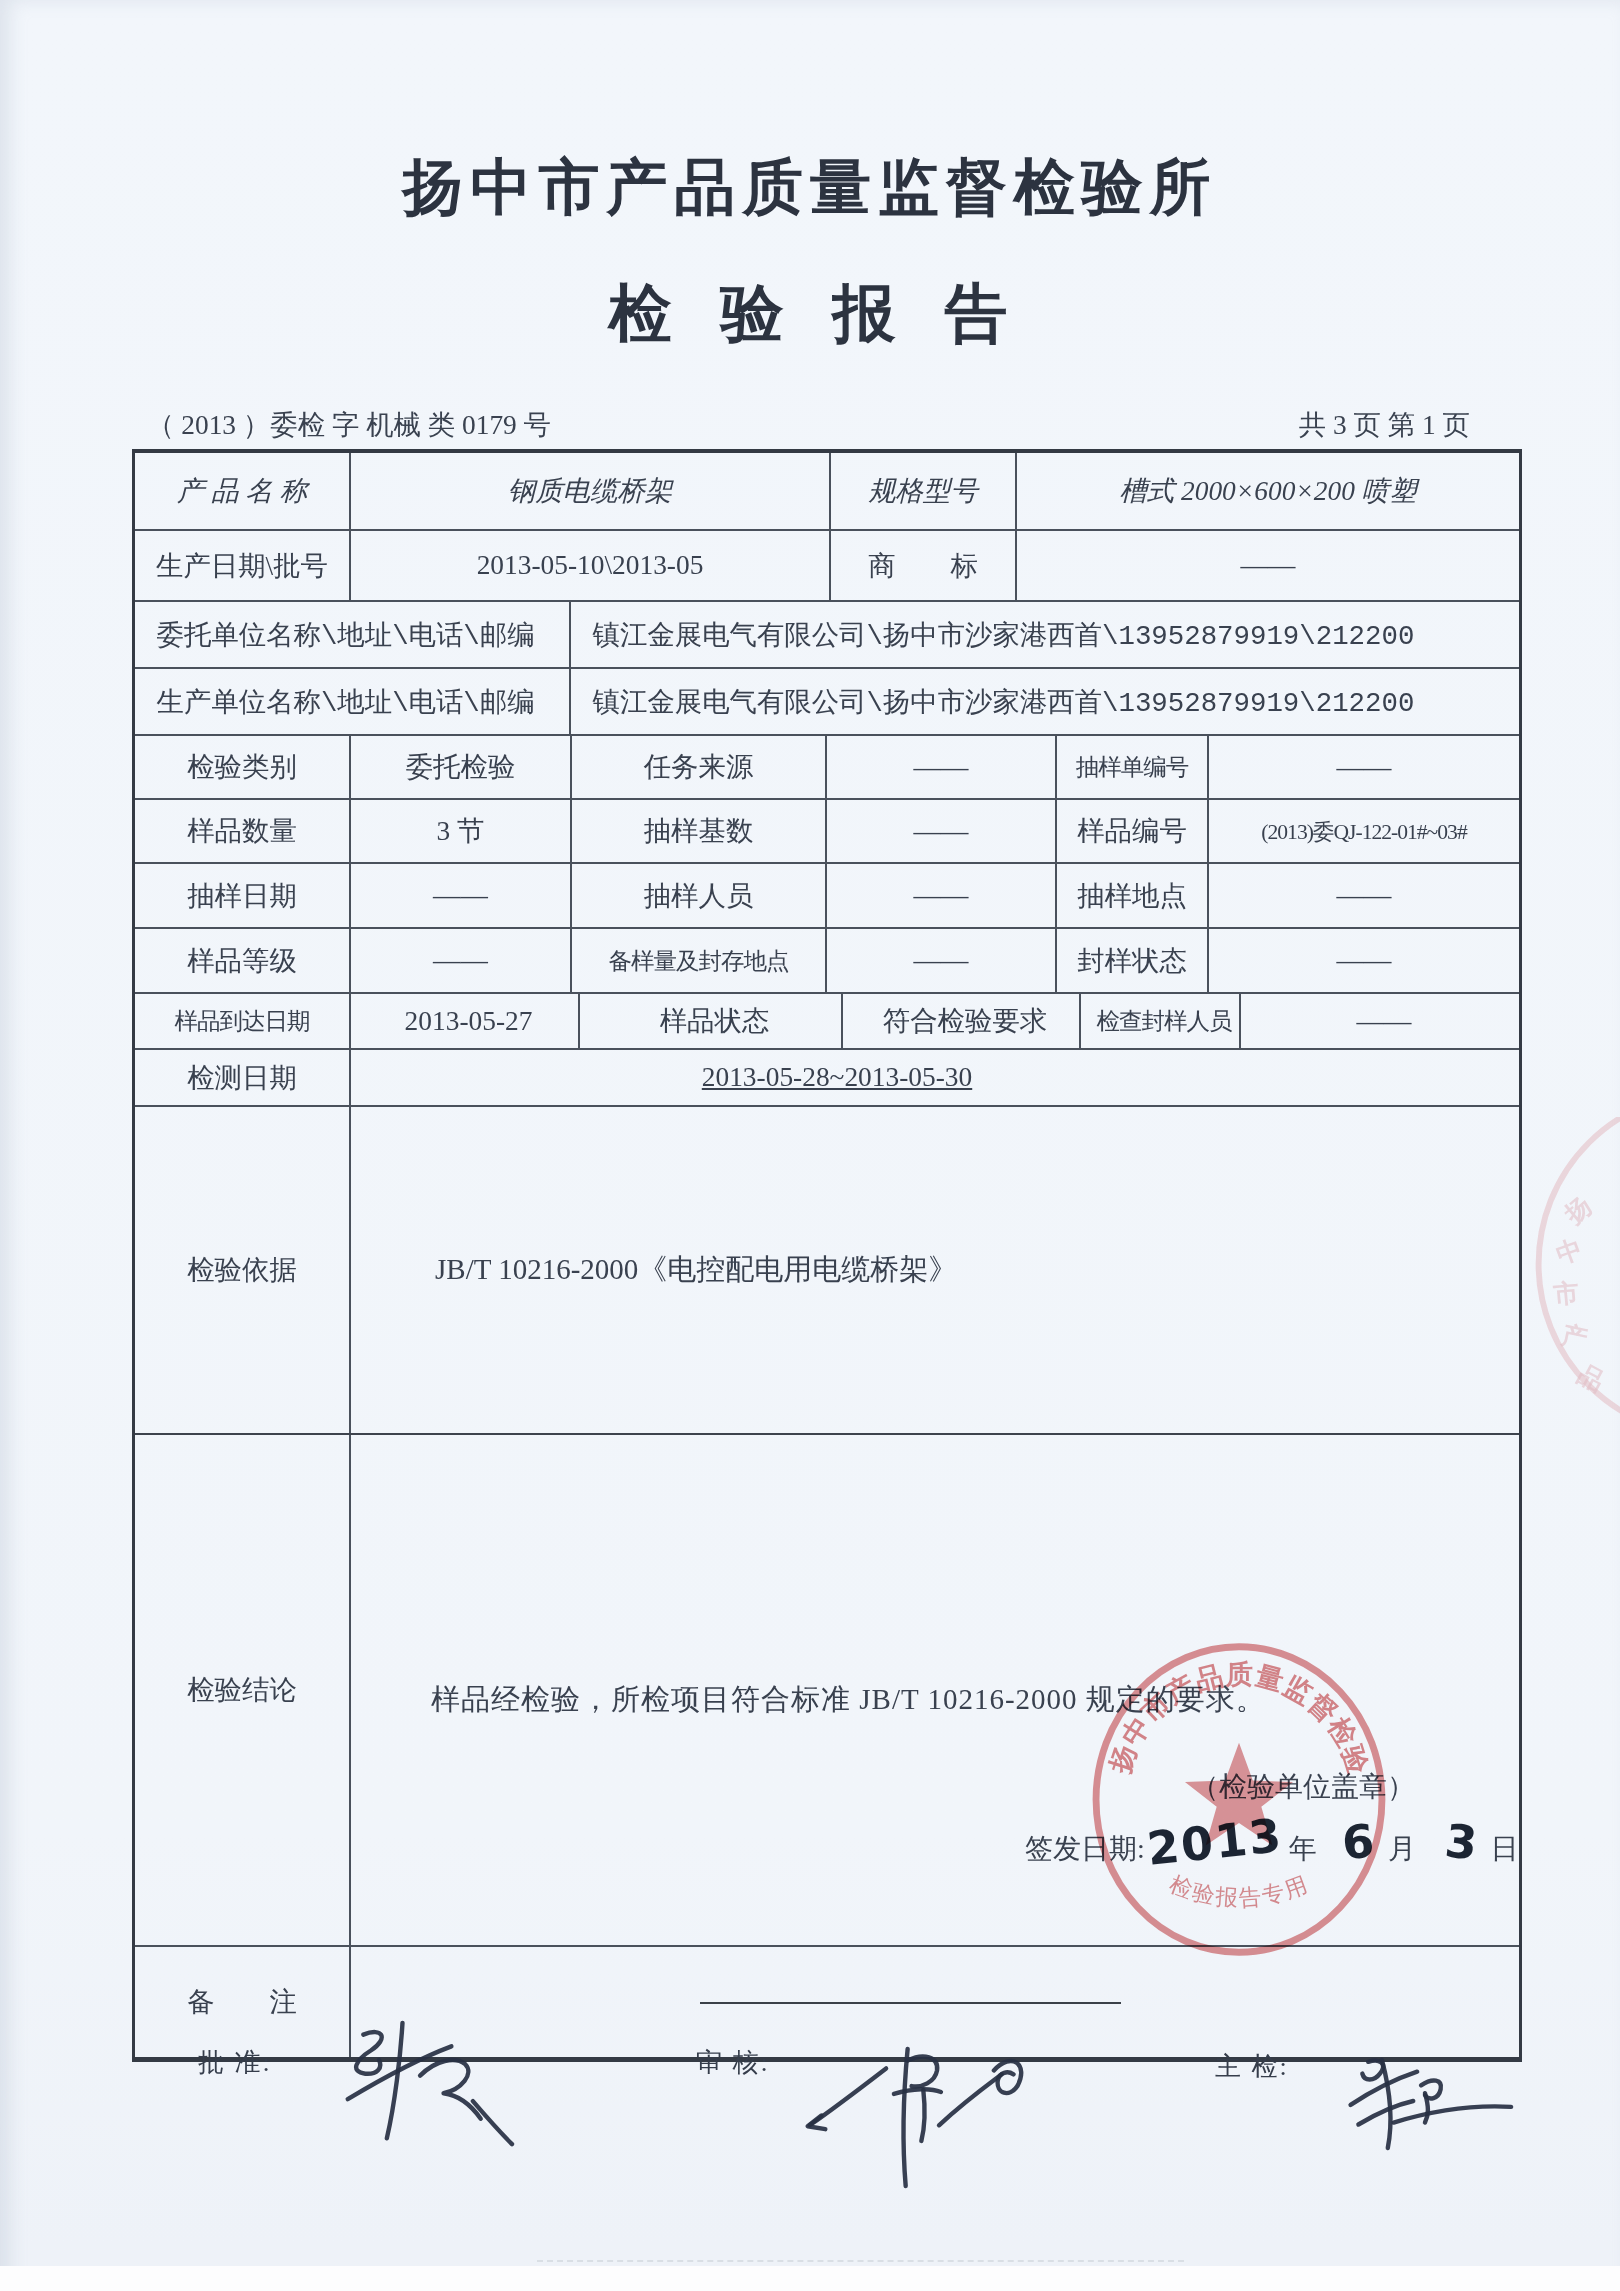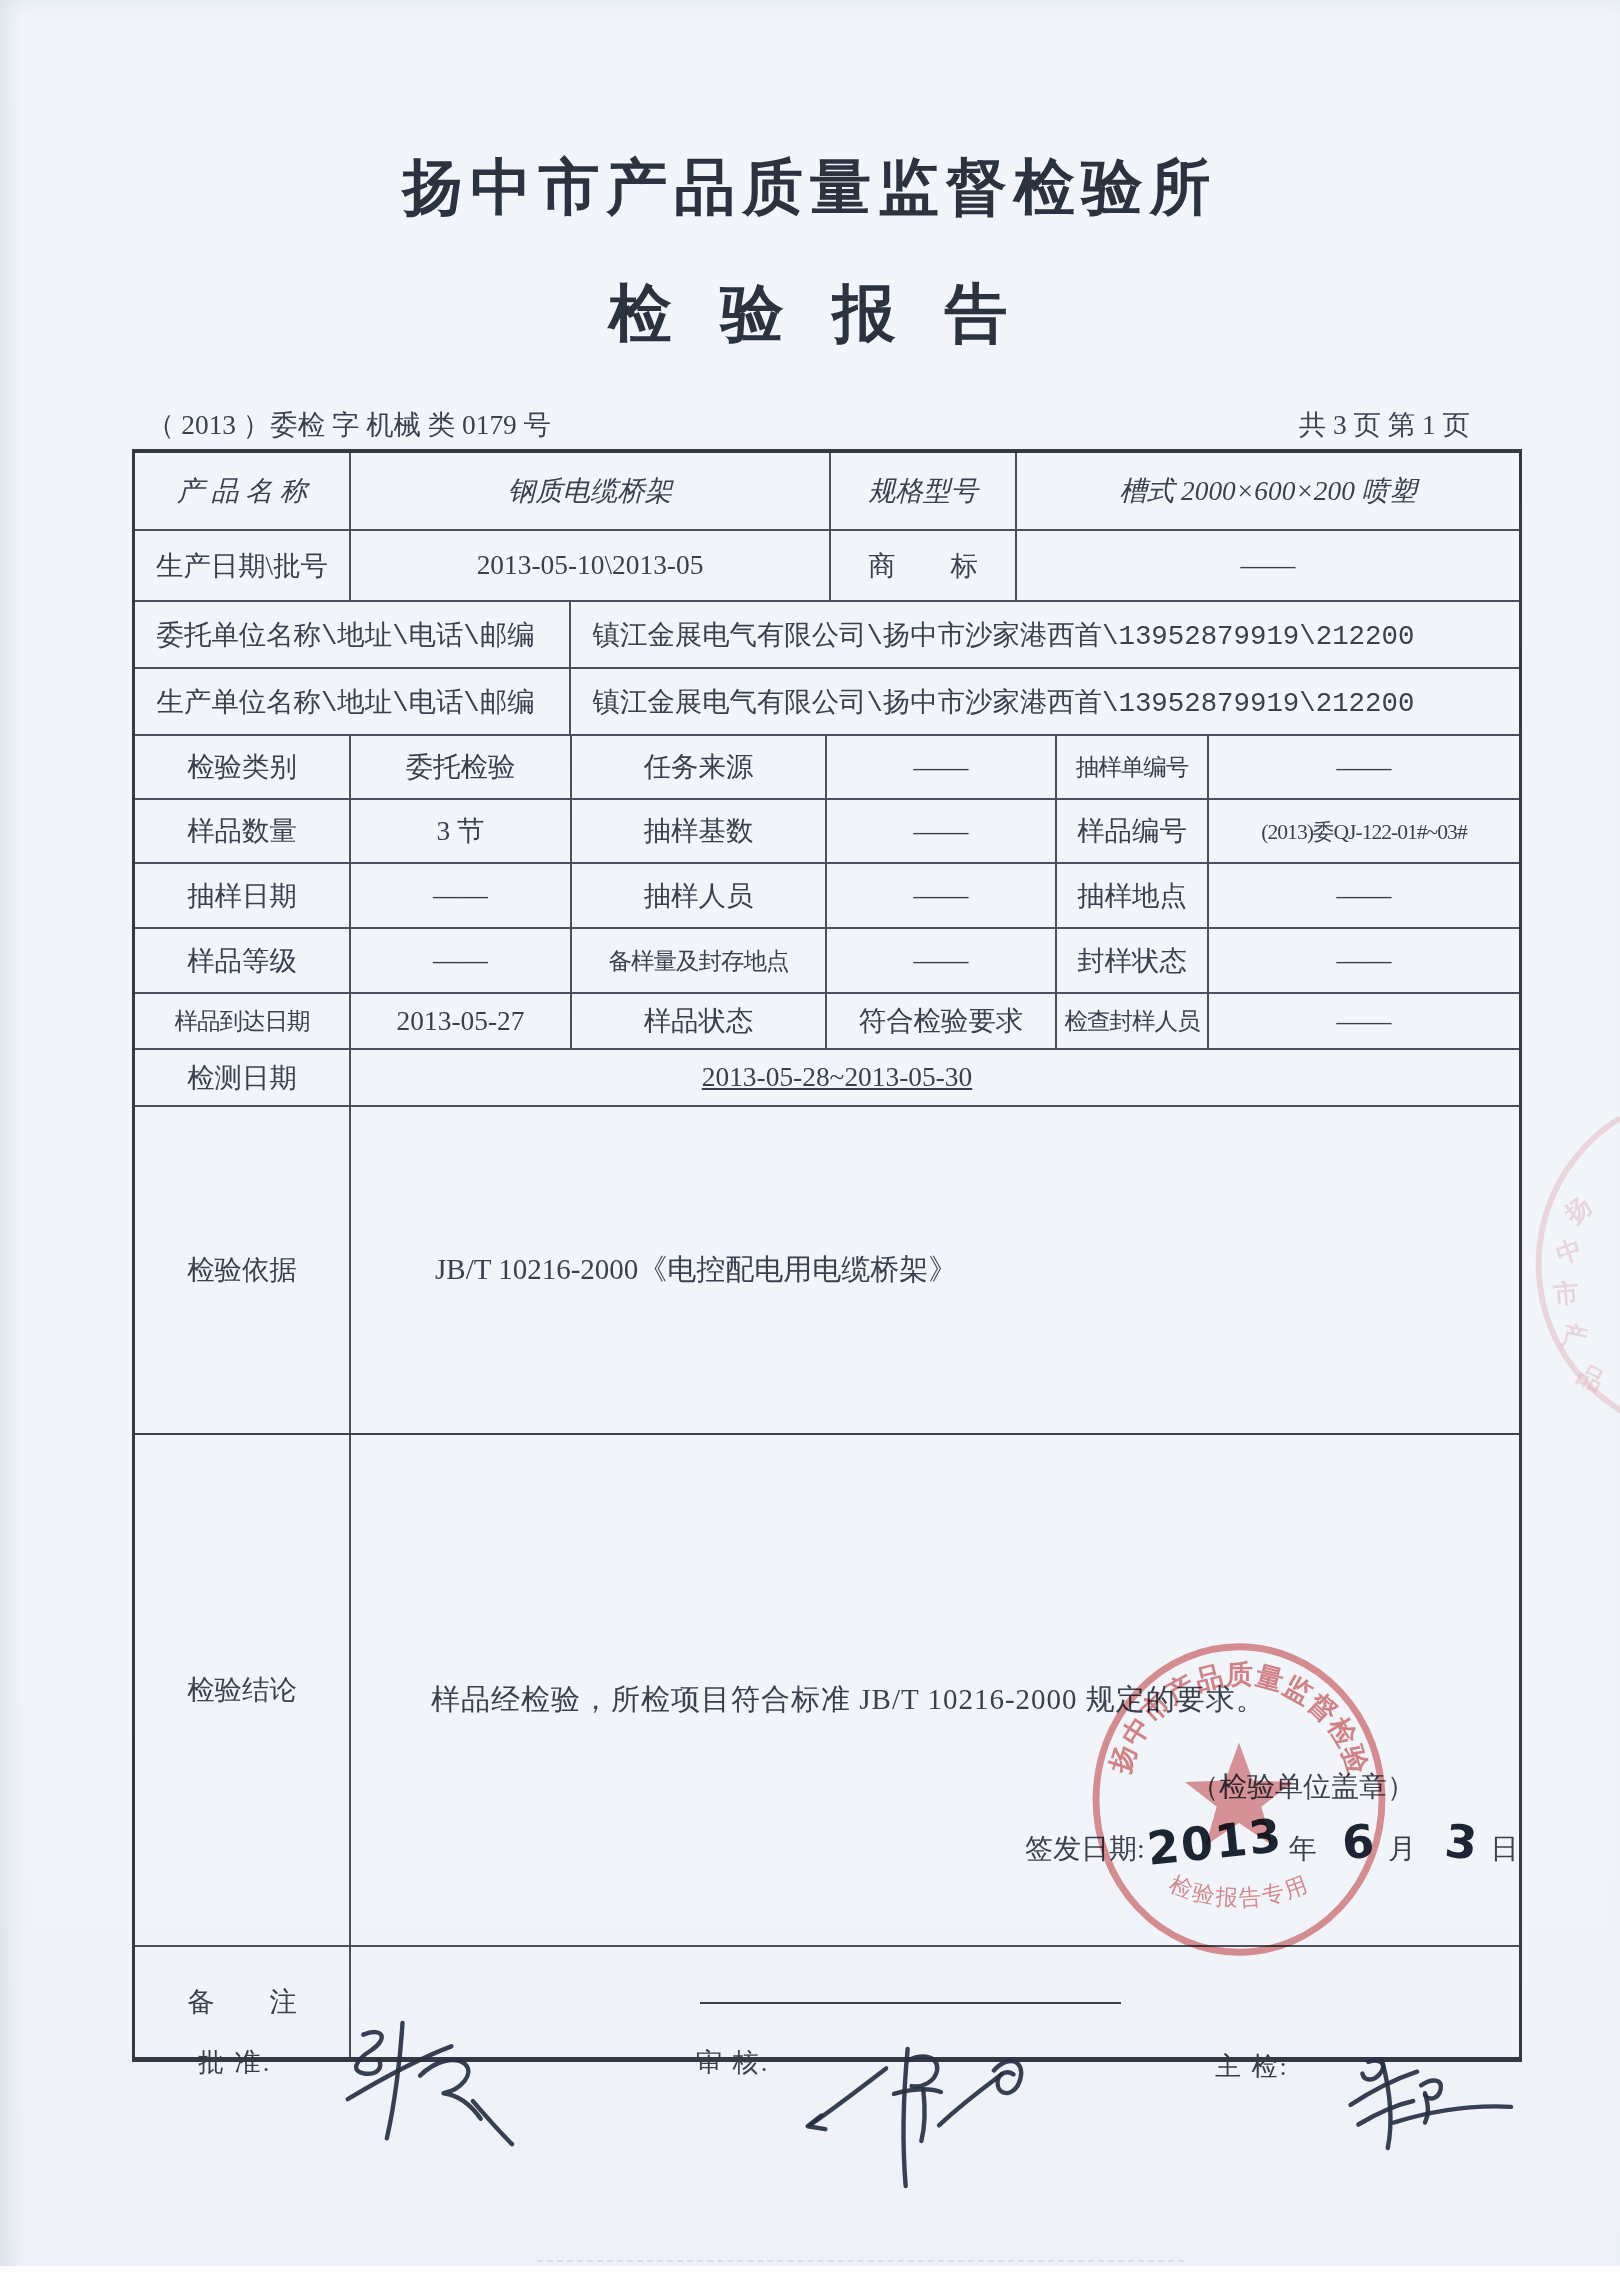--- a/index.html
+++ b/index.html
@@ -28,21 +28,21 @@
   .c.nr{border-right:none;}
   .c.left{justify-content:flex-start;padding-left:21.6px;text-align:left;font-family:Liberation Mono, monospace;}
   .c.small{font-size:23.5px;letter-spacing:-1px;}
   .c.tiny{font-size:21.6px;letter-spacing:-1px;}
   .w220{width:216px;flex:none;} .w225{width:221px;flex:none;}
   .w260{width:255px;flex:none;} .w235{width:230px;flex:none;}
   .w185{width:152px;flex:none;} .w490{width:480px;flex:none;}
   .w190{width:186px;flex:none;} .w445{width:436px;flex:none;}
   .fx{flex:1;}
   .h78{height:76px;font-style:italic;} .h70{height:69px;} .h66{height:65px;} .h63{height:62px;}
-  .h64{height:63px;} .h55{height:54px;} .h56{height:55px;}
+  .h64{height:63px;} .h55{height:54px;gap:8px;} .h56{height:55px;}
   .h333{height:326px;} .h520{height:510px;} .h112{height:110px;}
   .shiftc{transform:translateX(-98px);text-decoration:underline;}
   .basis-val{justify-content:flex-start;padding-left:84px;font-size:29px;text-align:left;}
   
   .concl-cell{display:block;}
   .concl-text{position:absolute;left:80px;top:245px;font-size:29px;letter-spacing:1px;white-space:nowrap;}
   .stamp-note{position:absolute;right:104px;top:333px;font-size:28px;white-space:nowrap;}
   .issue-line{position:absolute;left:674px;top:384px;display:flex;align-items:baseline;white-space:nowrap;}
   .issue-line .pr{font-size:28px;}
   .hw{font-family:"DejaVu Sans",sans-serif;font-weight:600;color:#1c2533;font-size:46px;line-height:1;}

